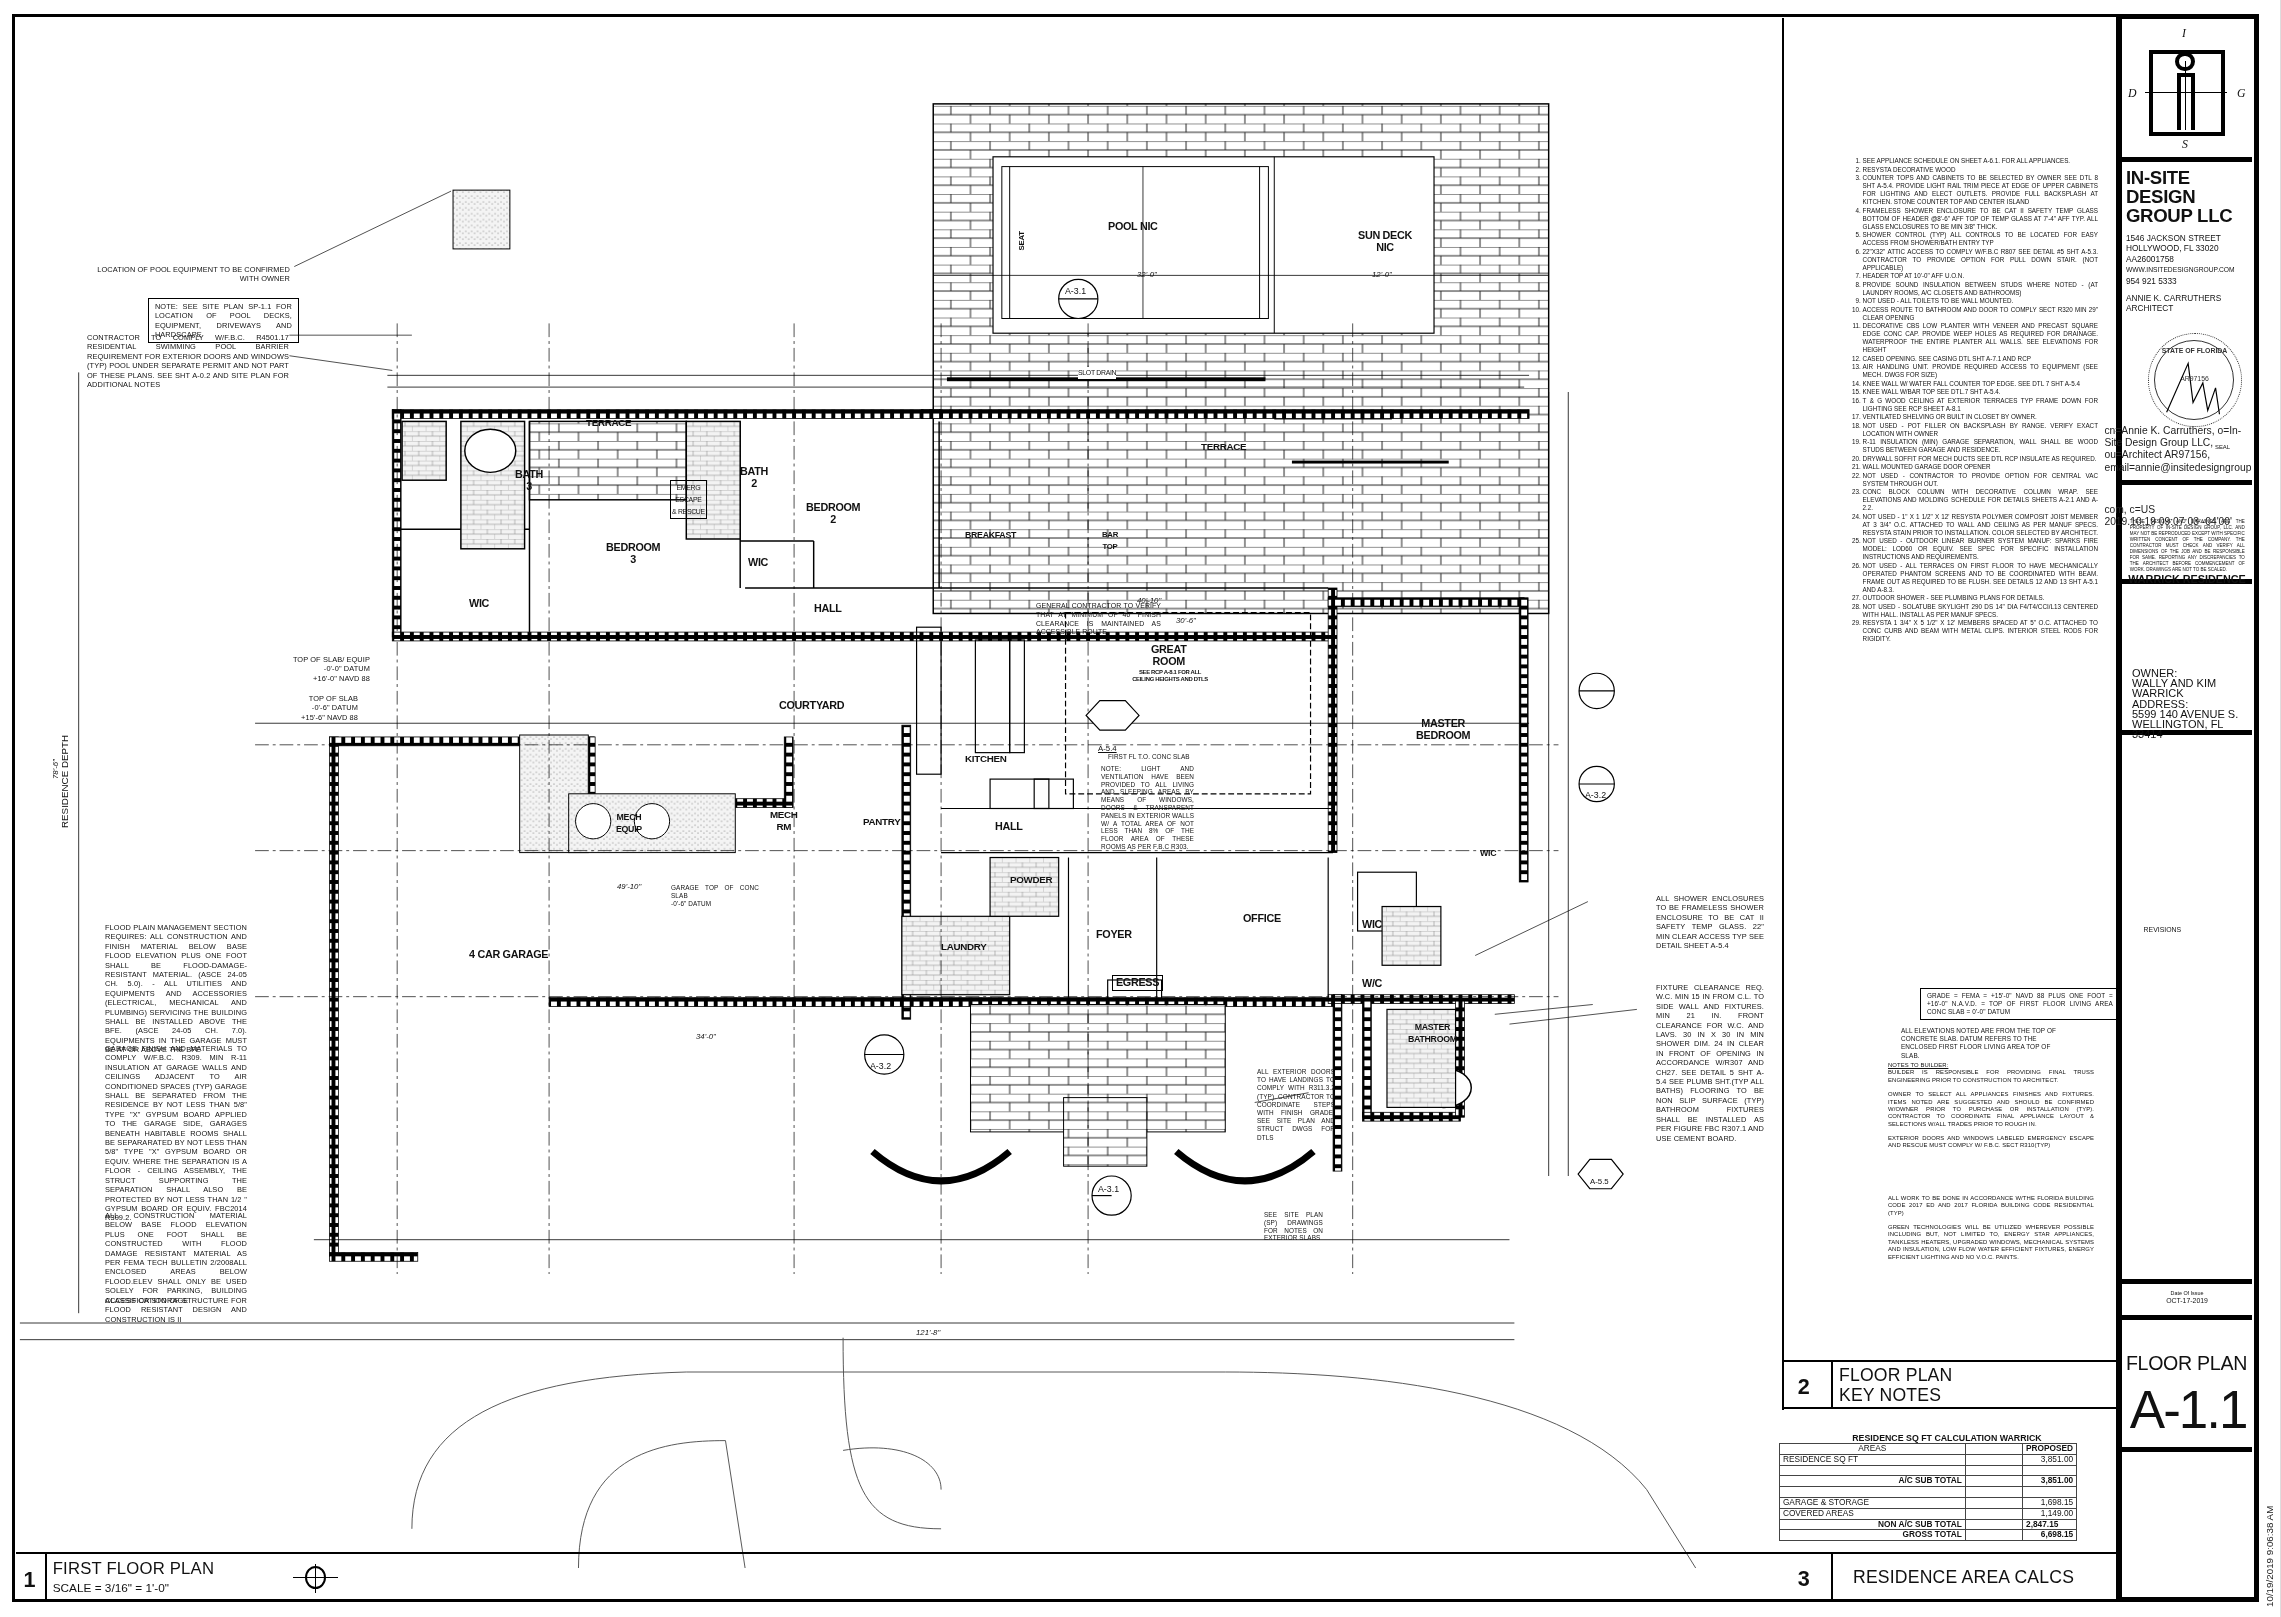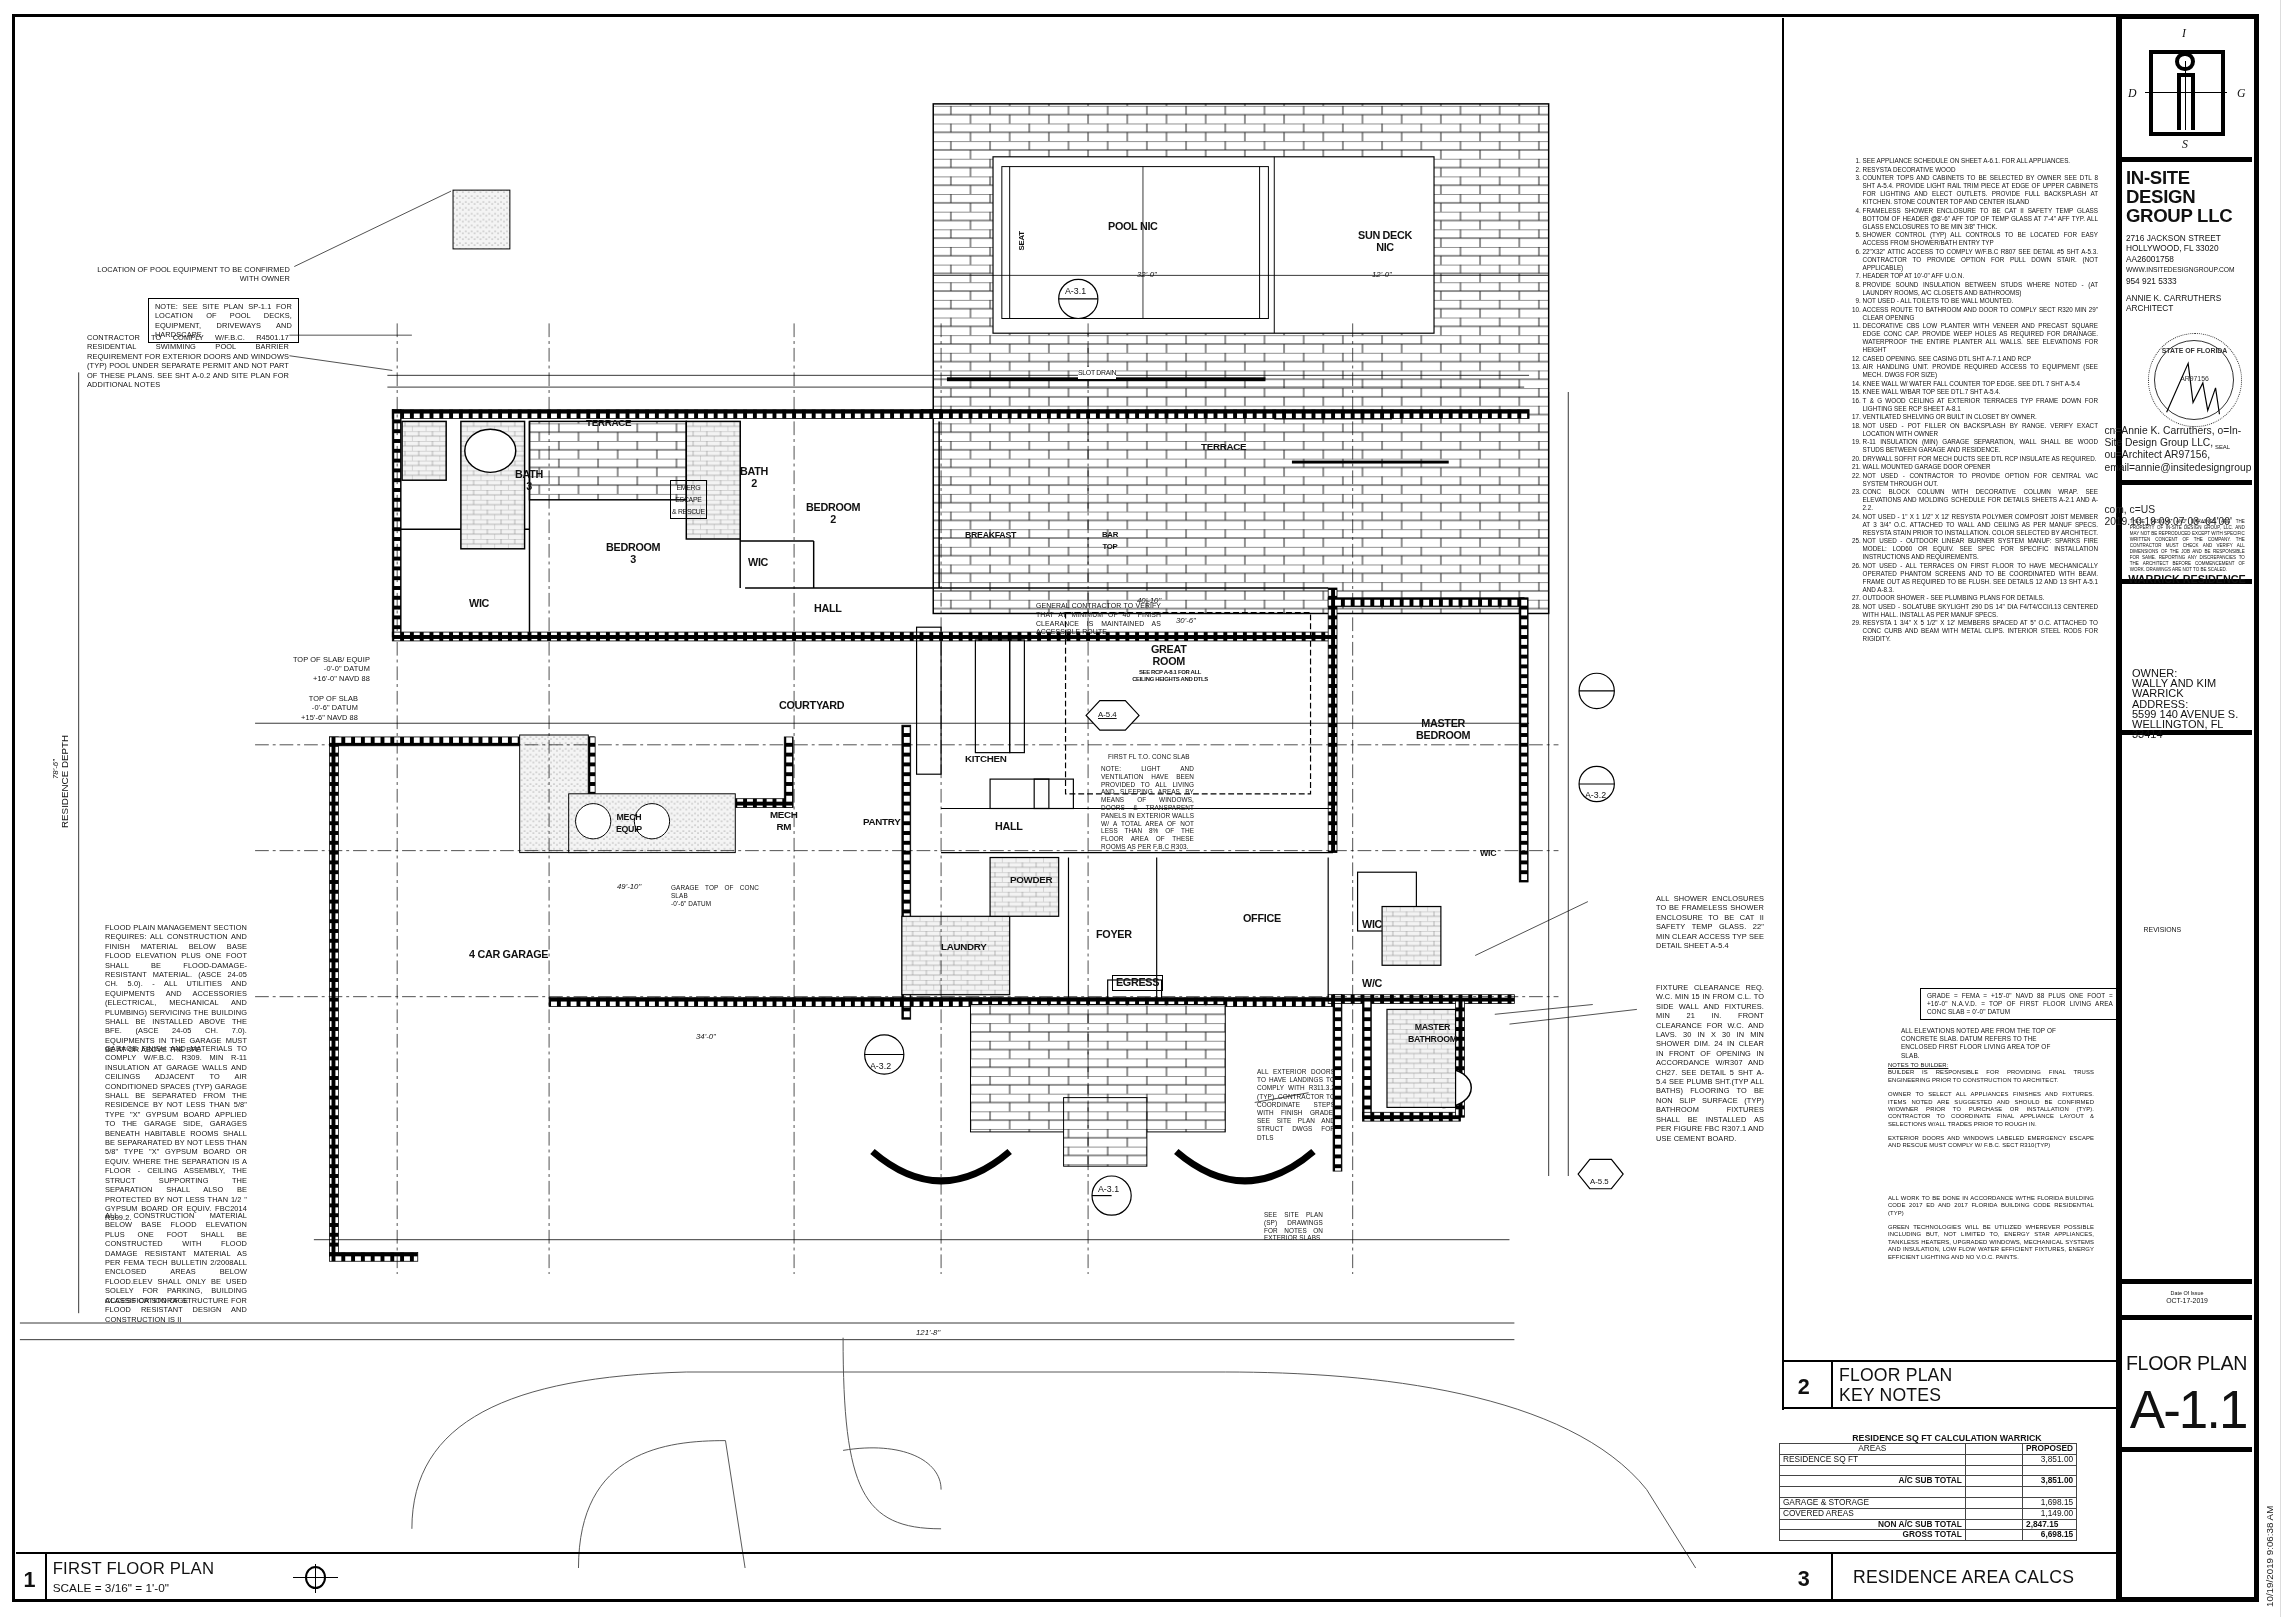--- a/index.html
+++ b/index.html
@@ -258,21 +258,21 @@
 <div class="dim" style="left:1176px;top:616px;">30'-6"</div>
 <div class="dim" style="left:617px;top:882px;">49'-10"</div>
 <div class="dim" style="left:696px;top:1032px;">34'-0"</div>
 <div class="dim" style="left:916px;top:1328px;">121'-8"</div>
 <div class="dim" style="left:59px;top:828px;font-size:9.8px;font-style:normal;transform:rotate(-90deg);transform-origin:left top;">RESIDENCE DEPTH</div>
 <div class="dim" style="left:51px;top:779px;transform:rotate(-90deg);transform-origin:left top;">78'-6"</div>
 
 <div class="dim" style="left:1065px;top:286px;font-style:normal;font-size:8.8px;">A-3.1</div>
 <div class="dim" style="left:870px;top:1061px;font-style:normal;font-size:8.8px;">A-3.2</div>
 <div class="dim" style="left:1098px;top:1184px;font-style:normal;font-size:8.8px;">A-3.1</div>
-<div class="dim" style="left:1098px;top:710px;font-style:normal;font-size:7.8px;text-decoration:underline;">A-5.4</div>
+<div class="dim" style="left:1098px;top:744px;font-style:normal;font-size:7.8px;text-decoration:underline;">A-5.4</div>
 <div class="dim" style="left:1590px;top:1177px;font-style:normal;font-size:7.8px;">A-5.5</div>
 <div class="dim" style="left:1585px;top:790px;font-style:normal;font-size:8.8px;">A-3.2</div>
 
 <div class="note right" style="left:84px;top:265px;width:206px;">LOCATION OF POOL EQUIPMENT TO BE CONFIRMED WITH OWNER</div>
 <div class="note boxnote" style="left:125px;top:298px;width:137px;">NOTE: SEE SITE PLAN SP-1.1 FOR LOCATION OF POOL DECKS, EQUIPMENT, DRIVEWAYS AND HARDSCAPE</div>
 <div class="note" style="left:87px;top:333px;width:202px;">CONTRACTOR TO COMPLY W/F.B.C. R4501.17 RESIDENTIAL SWIMMING POOL BARRIER REQUIREMENT FOR EXTERIOR DOORS AND WINDOWS (TYP) POOL UNDER SEPARATE PERMIT AND NOT PART OF THESE PLANS. SEE SHT A-0.2 AND SITE PLAN FOR ADDITIONAL NOTES</div>
 <div class="note" style="left:262px;top:655px;width:108px;text-align:right;">
   <div>TOP OF SLAB/ EQUIP</div>
   <div>-0'-0" DATUM</div>
   <div>+16'-0" NAVD 88</div>
@@ -444,21 +444,21 @@
     </div>
   </div>
 
   <div class="tb-cell" style="top:143px;height:323px;">
     <div class="abs" style="left:3.9px;top:7.8px;">
       <div class="tb-firm">IN-SITE</div>
       <div class="tb-firm">DESIGN</div>
       <div class="tb-firm">GROUP LLC</div>
     </div>
     <div class="abs tb-small" style="left:3.9px;top:71px;width:127px;">
-      <div>2716 JACKSON STREET</div>
+      <div>1546 JACKSON STREET</div>
       <div>HOLLYWOOD, FL 33020</div>
       <div>AA26001758</div>
       <div style="font-size:6.7px;">WWW.INSITEDESIGNGROUP.COM</div>
       <div>954 921 5333</div>
       <div style="margin-top:5.9px;">ANNIE K. CARRUTHERS</div>
       <div>ARCHITECT</div>
     </div>
 
     <div class="abs" style="left:25.5px;top:171px;width:92px;height:92px;border:1px dotted #333;border-radius:50%;">
       <div style="position:absolute;left:5.9px;top:5.9px;width:78px;height:78px;border:1px solid #333;border-radius:50%;"></div>

